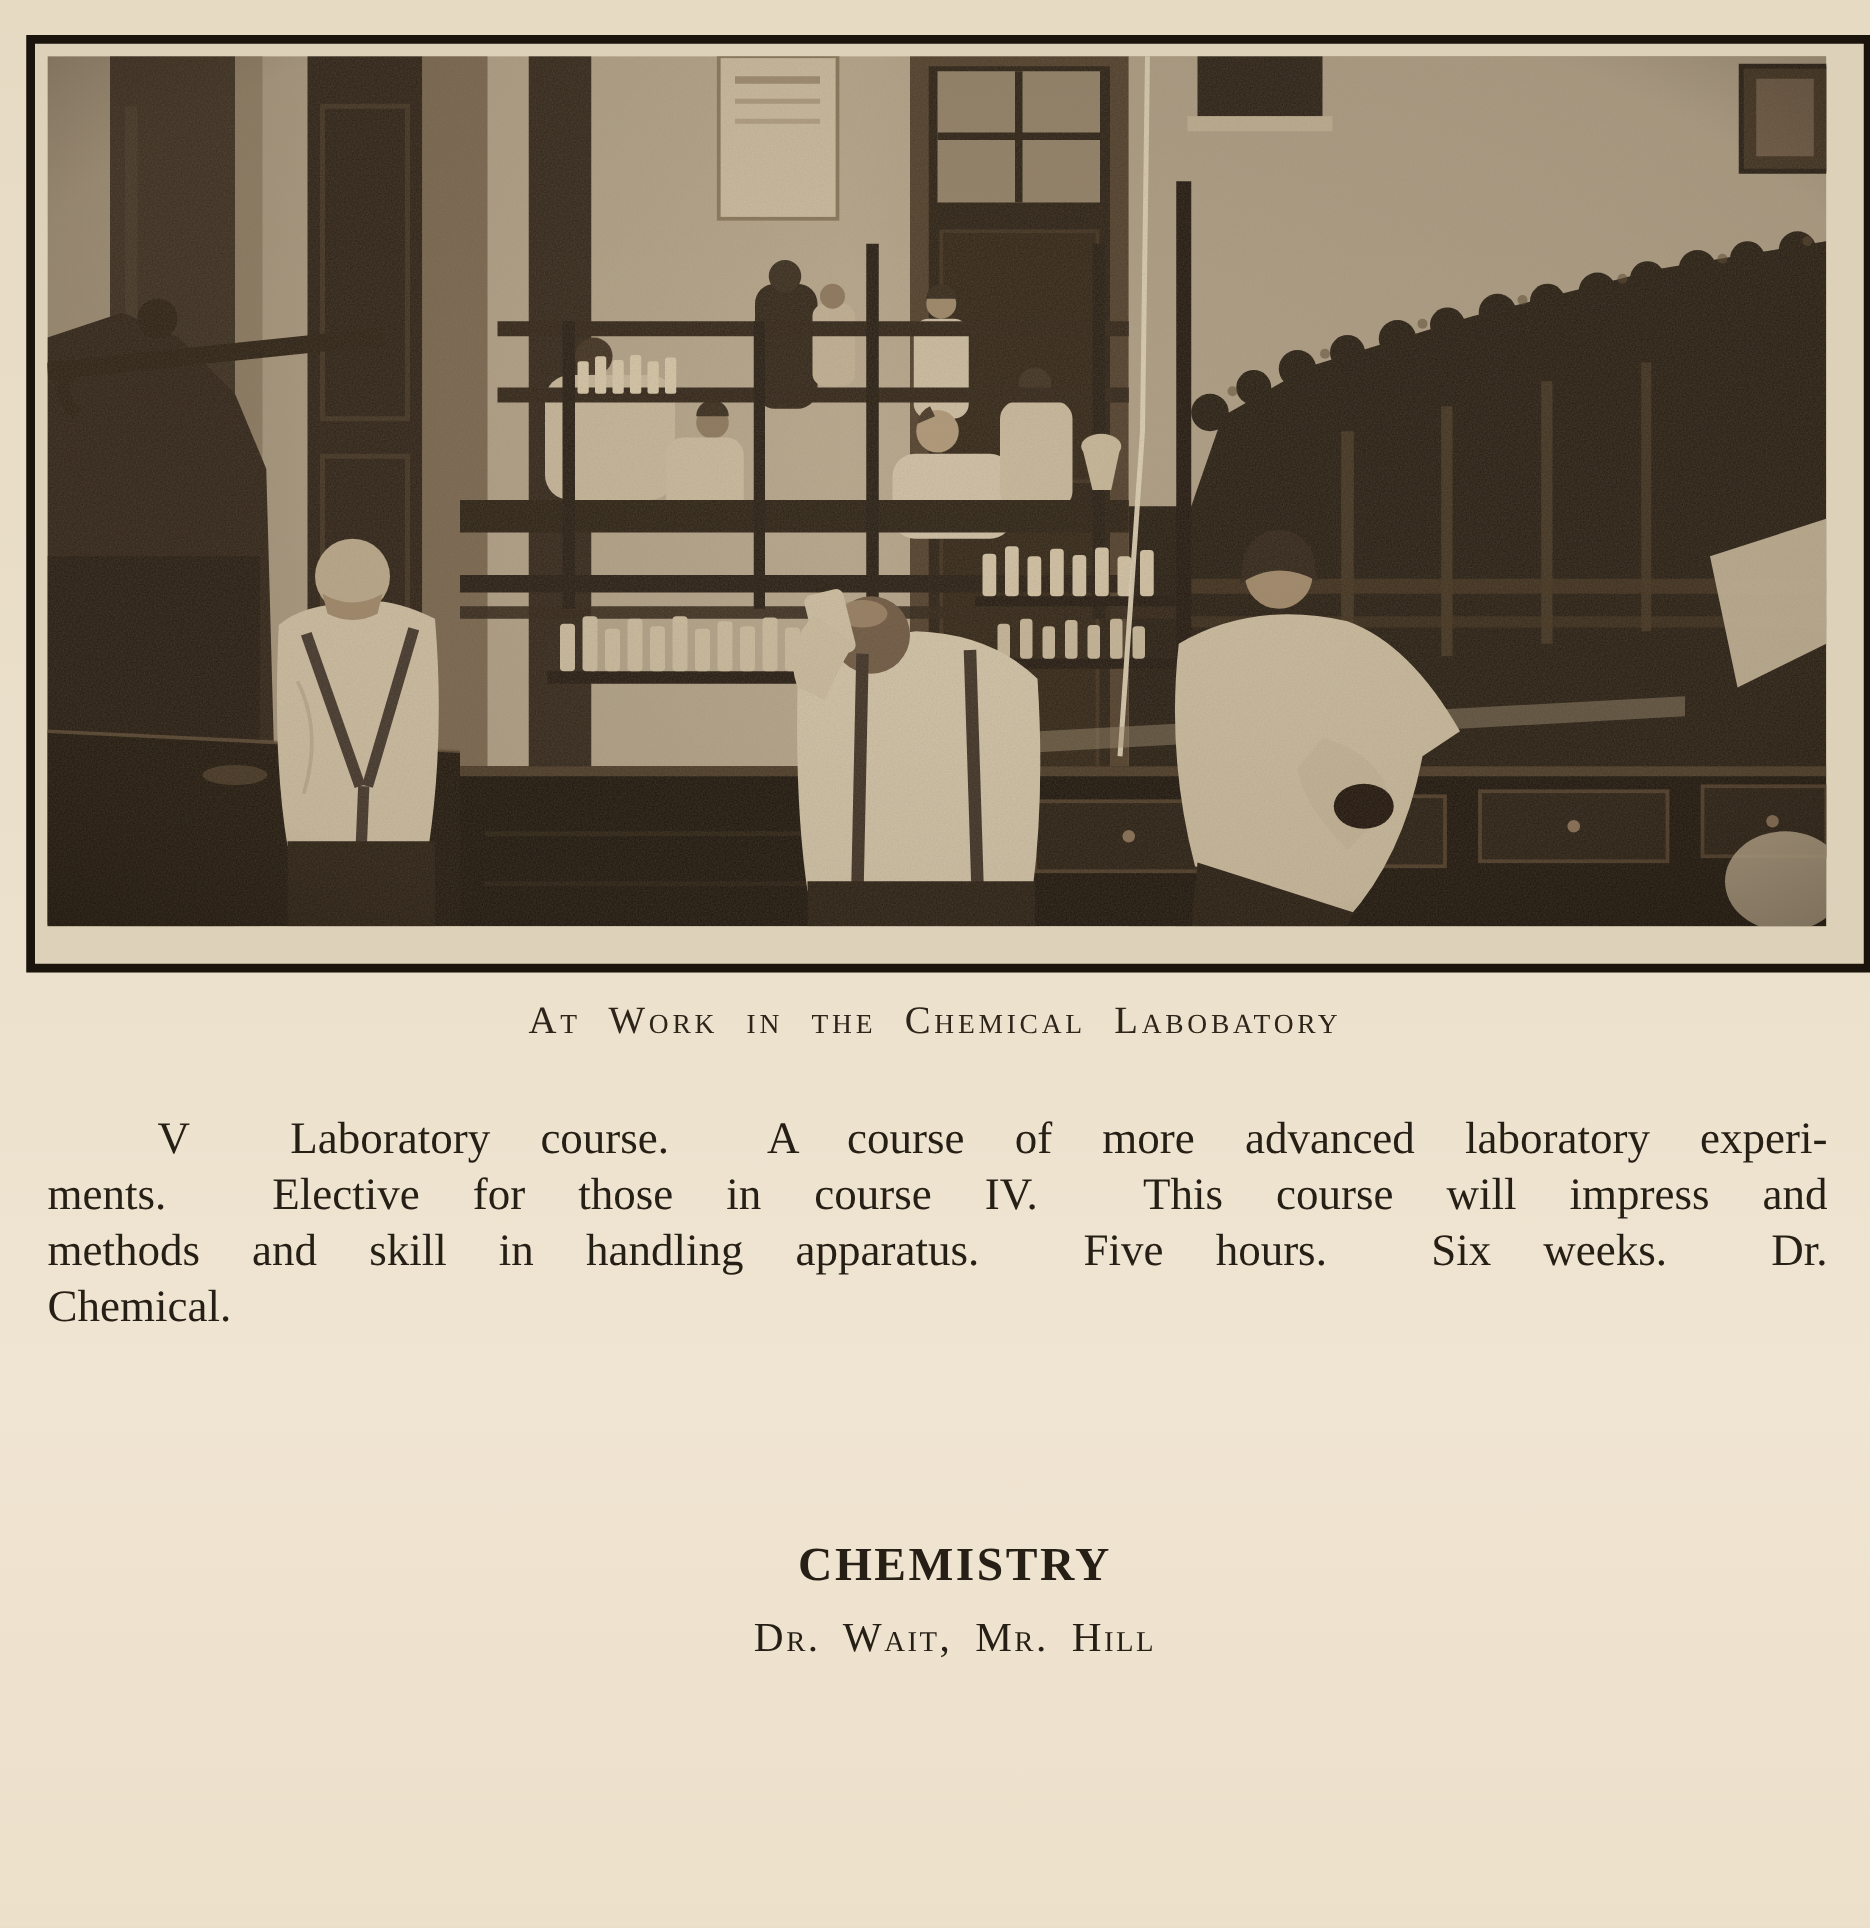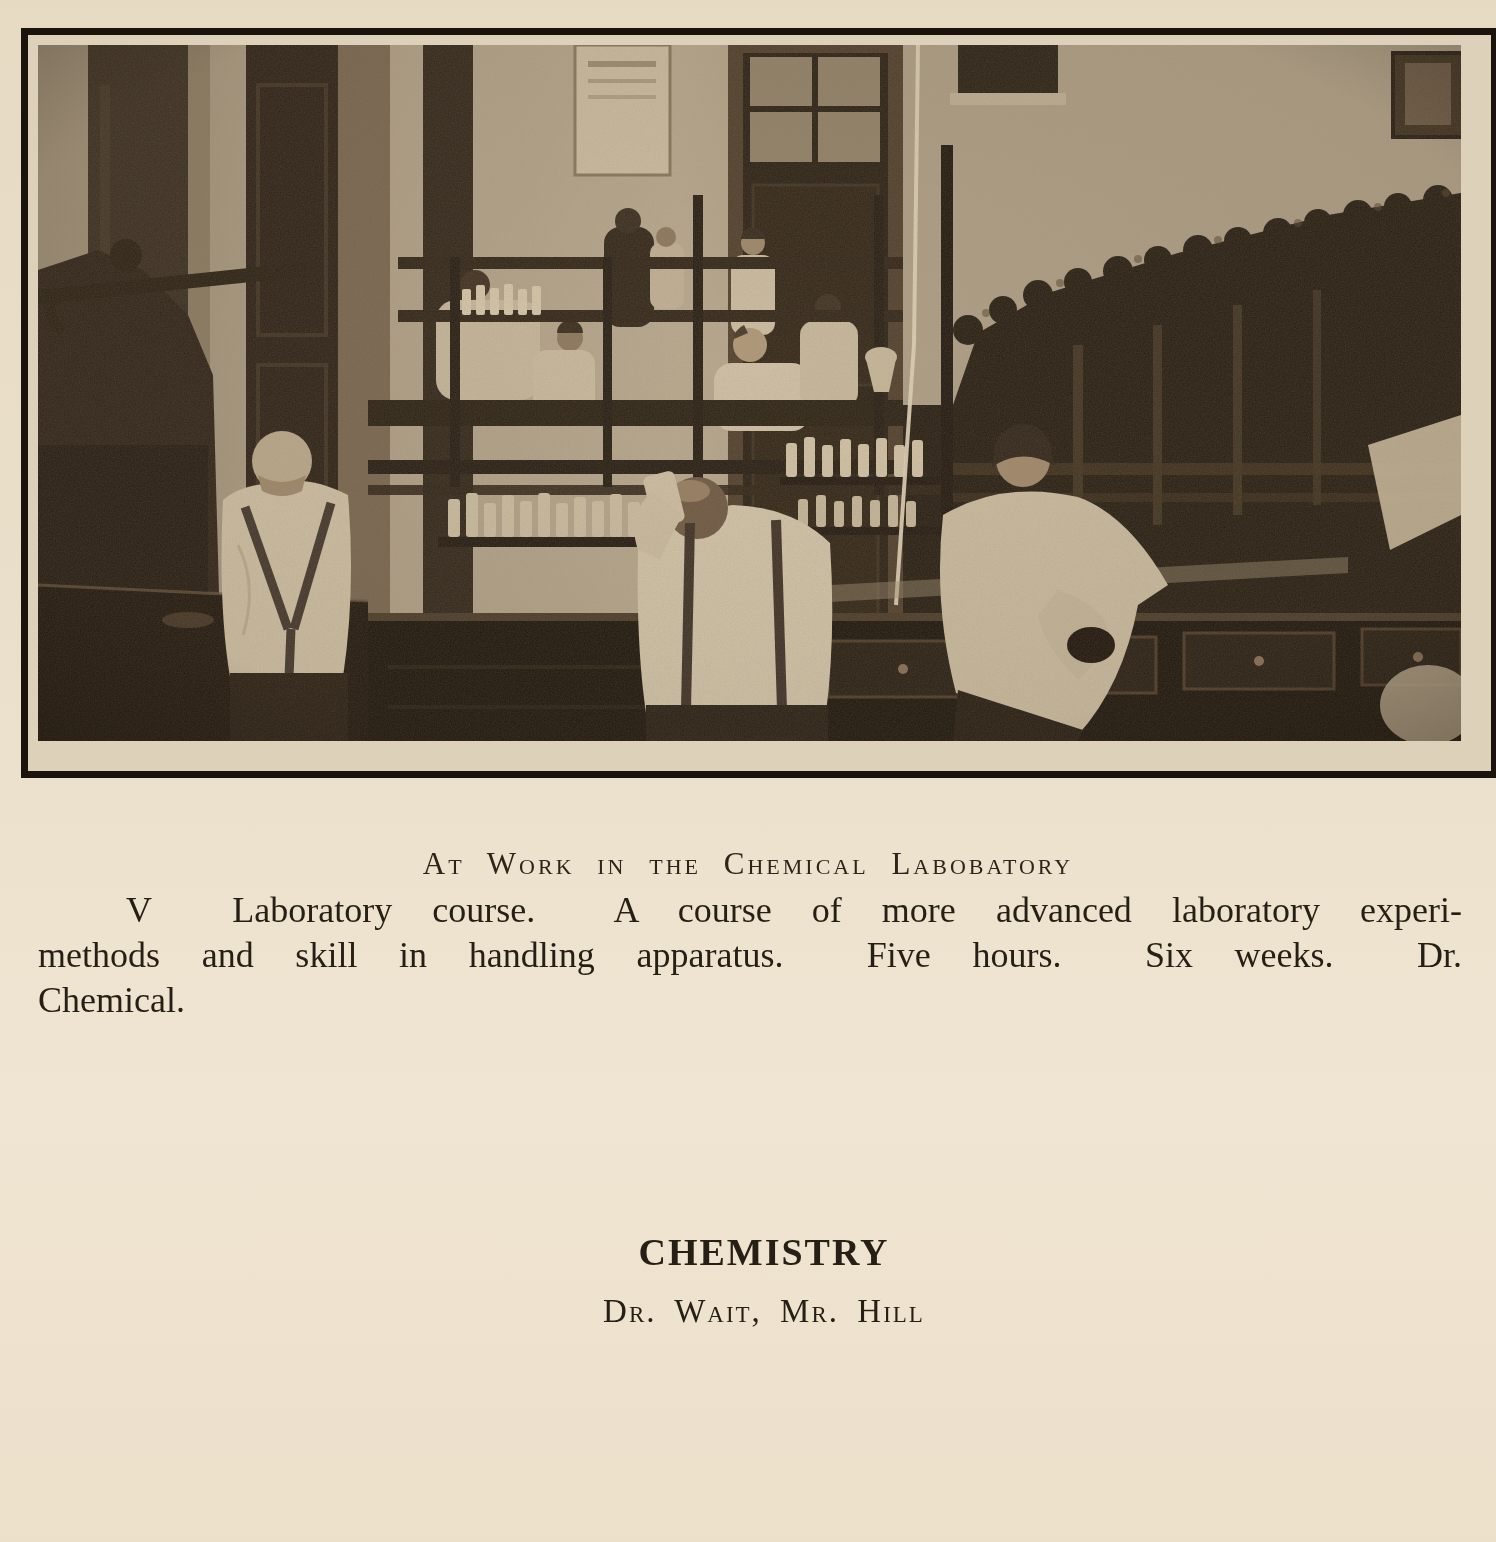--- a/index.html
+++ b/index.html
@@ -16,21 +16,21 @@
   .photo-frame{
     position:absolute;left:21px;top:28px;margin:0;
     width:1443px;height:716px;
     border:7px solid #1a140c;
     background:#ddd1b9;
     padding:10px;
     box-sizing:content-box;
   }
   .photo-frame svg{display:block;width:1423px;height:696px;}
   .caption{
-    position:absolute;left:0;top:840px;width:1496px;margin:0;
+    position:absolute;left:0;top:792px;width:1496px;margin:0;
     text-align:center;
     font-variant:small-caps;
     font-size:31px;line-height:48px;
     letter-spacing:3px;word-spacing:12px;
     color:#2e251a;
   }
   .textcol{position:absolute;left:38px;width:1424px;}
   .tline{
     margin:0;height:45px;line-height:45px;
     font-size:36px;color:#261f15;
@@ -315,20 +315,21 @@
         <rect x="0" y="0" width="1423" height="696" filter="url(#grain)" opacity="0.5"></rect>
         <rect x="0" y="0" width="1423" height="696" fill="url(#vg)"></rect>
       </g>
     </svg>
   </figure>
 
   <p class="caption">At Work in the Chemical Labobatory</p>
 
   <div class="textcol blk-v">
     <p class="tline just ind">V&nbsp; Laboratory course.&nbsp; A course of more advanced laboratory experi-</p>
+    <p class="tline just">ments.&nbsp; Elective for those in course IV.&nbsp; This course will impress and</p>
     <p class="tline just">methods and skill in handling apparatus.&nbsp; Five hours.&nbsp; Six weeks.&nbsp; Dr.</p>
     <p class="tline">Chemical.</p>
   </div>
 
 
   <h2 class="center-head h-chem">CHEMISTRY</h2>
   <p class="center-head h-instr">Dr. Wait, Mr. Hill</p>
 
 
 

